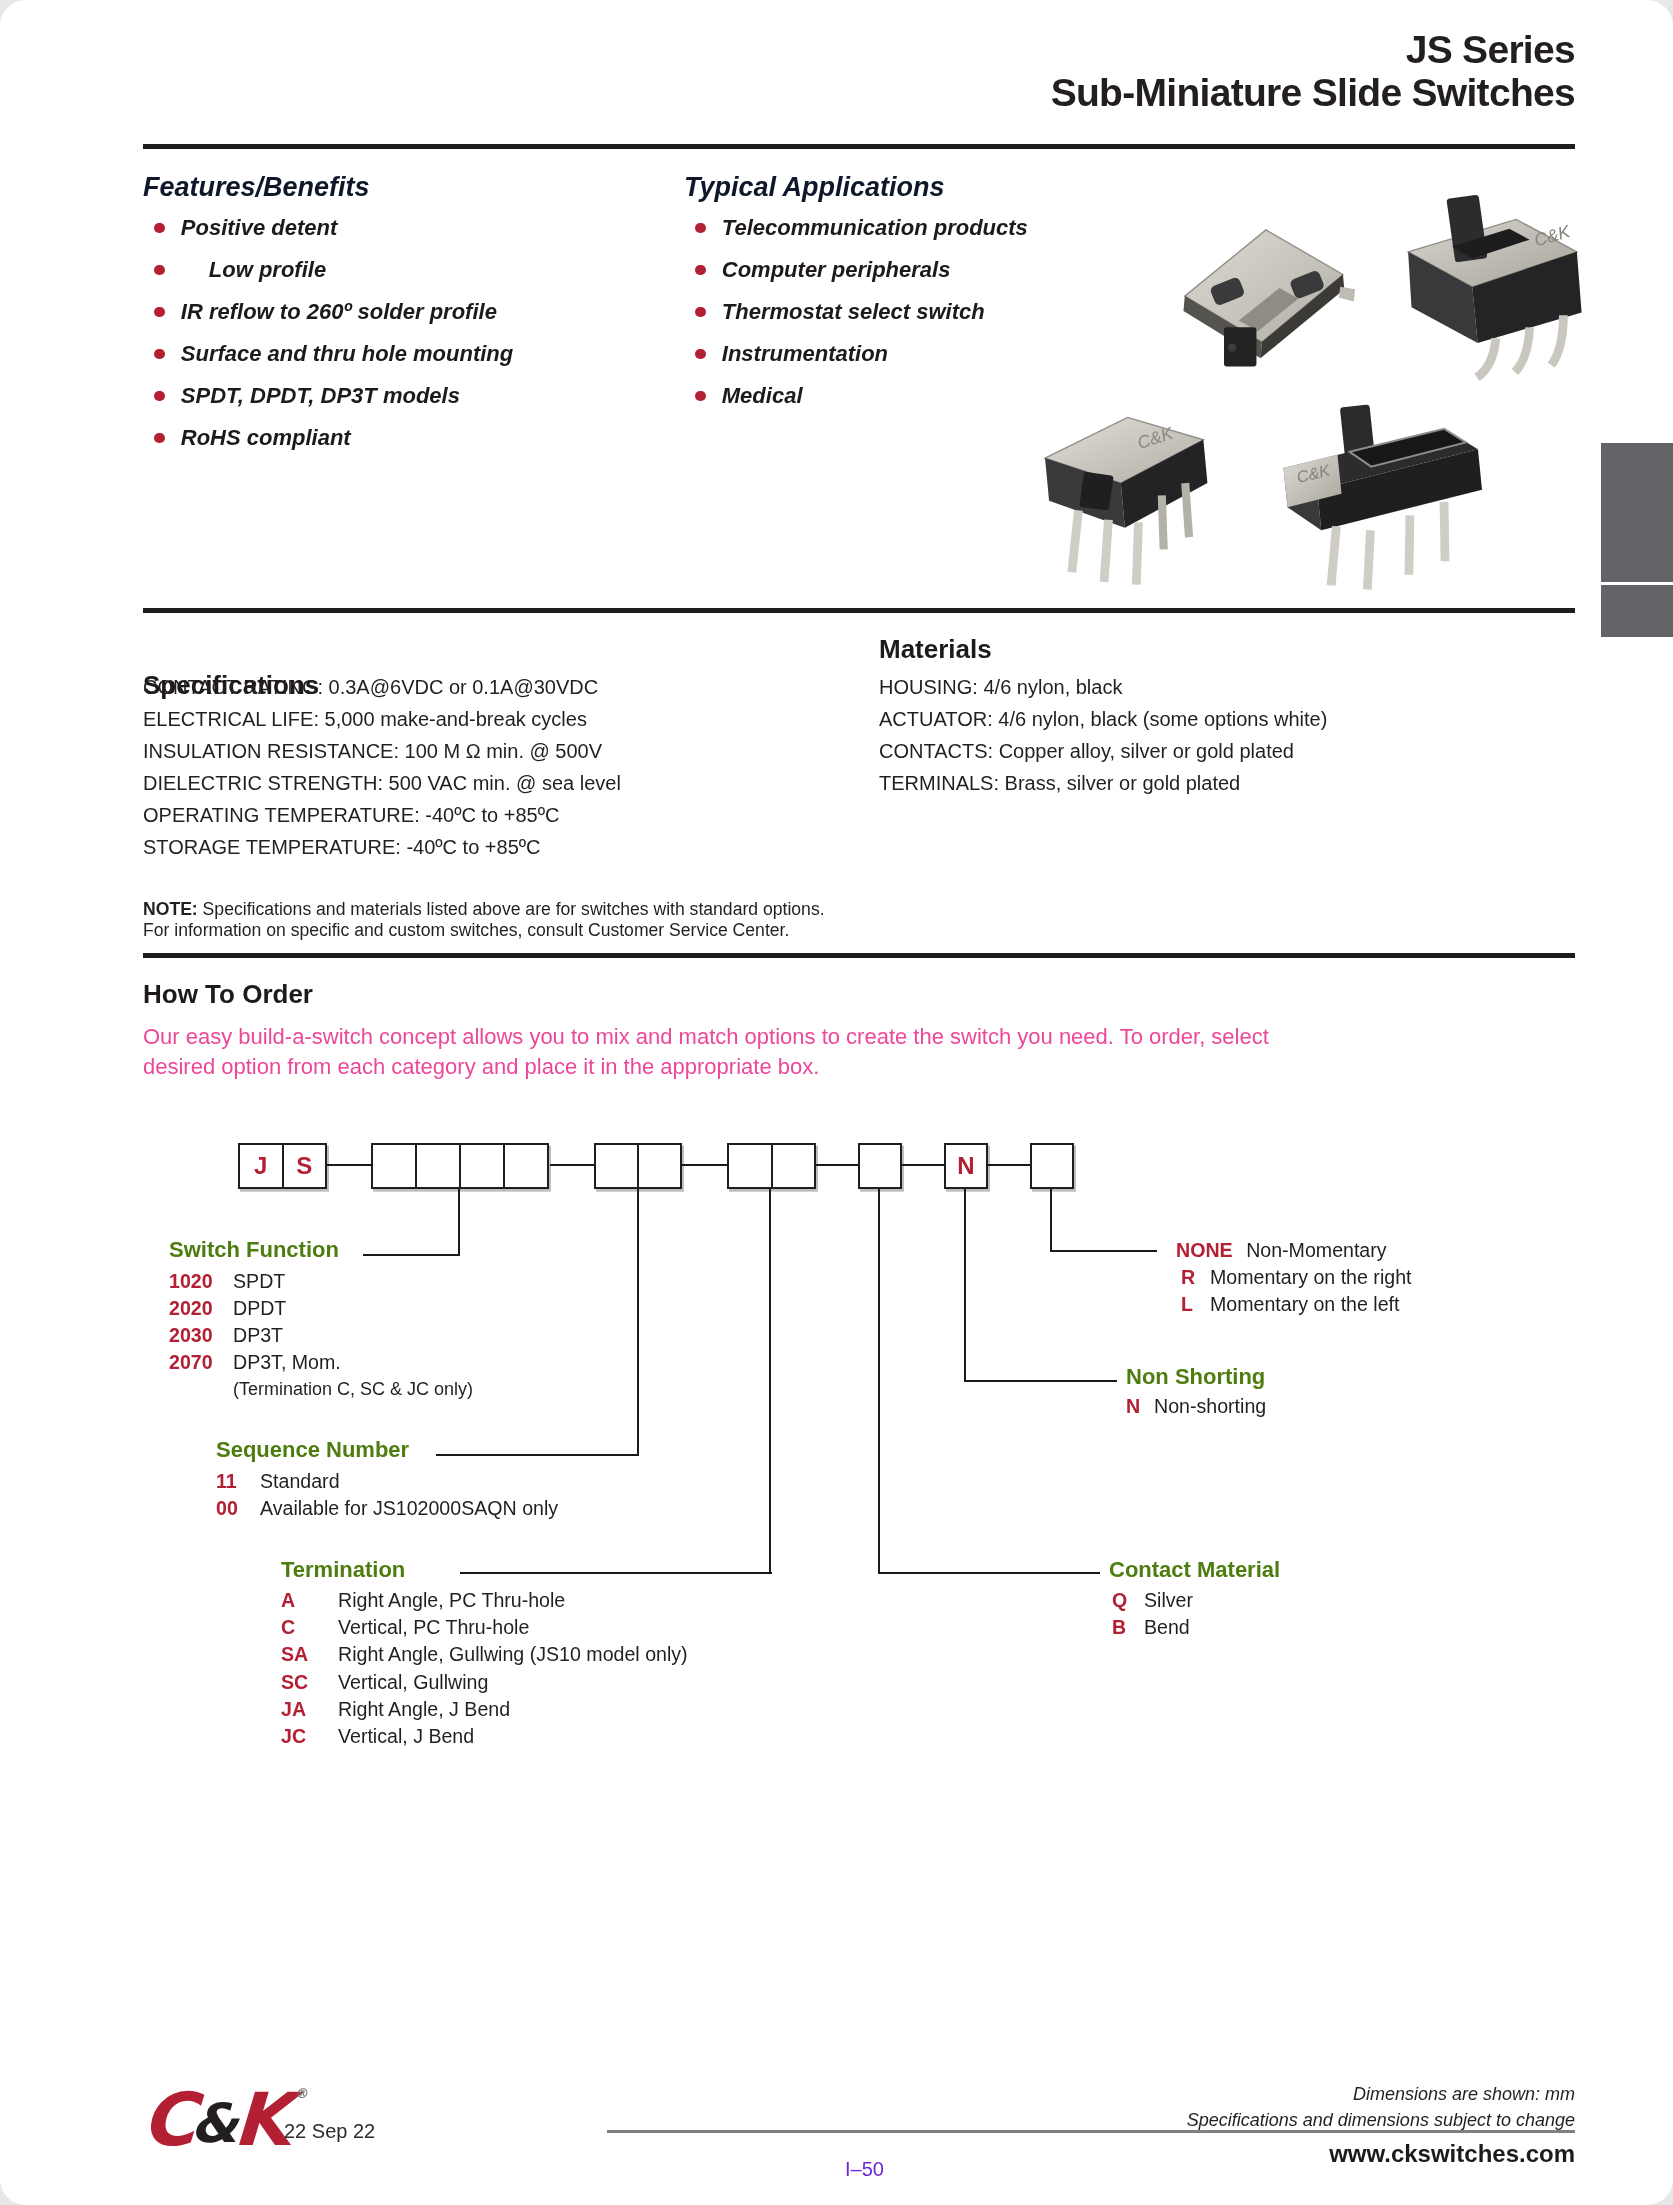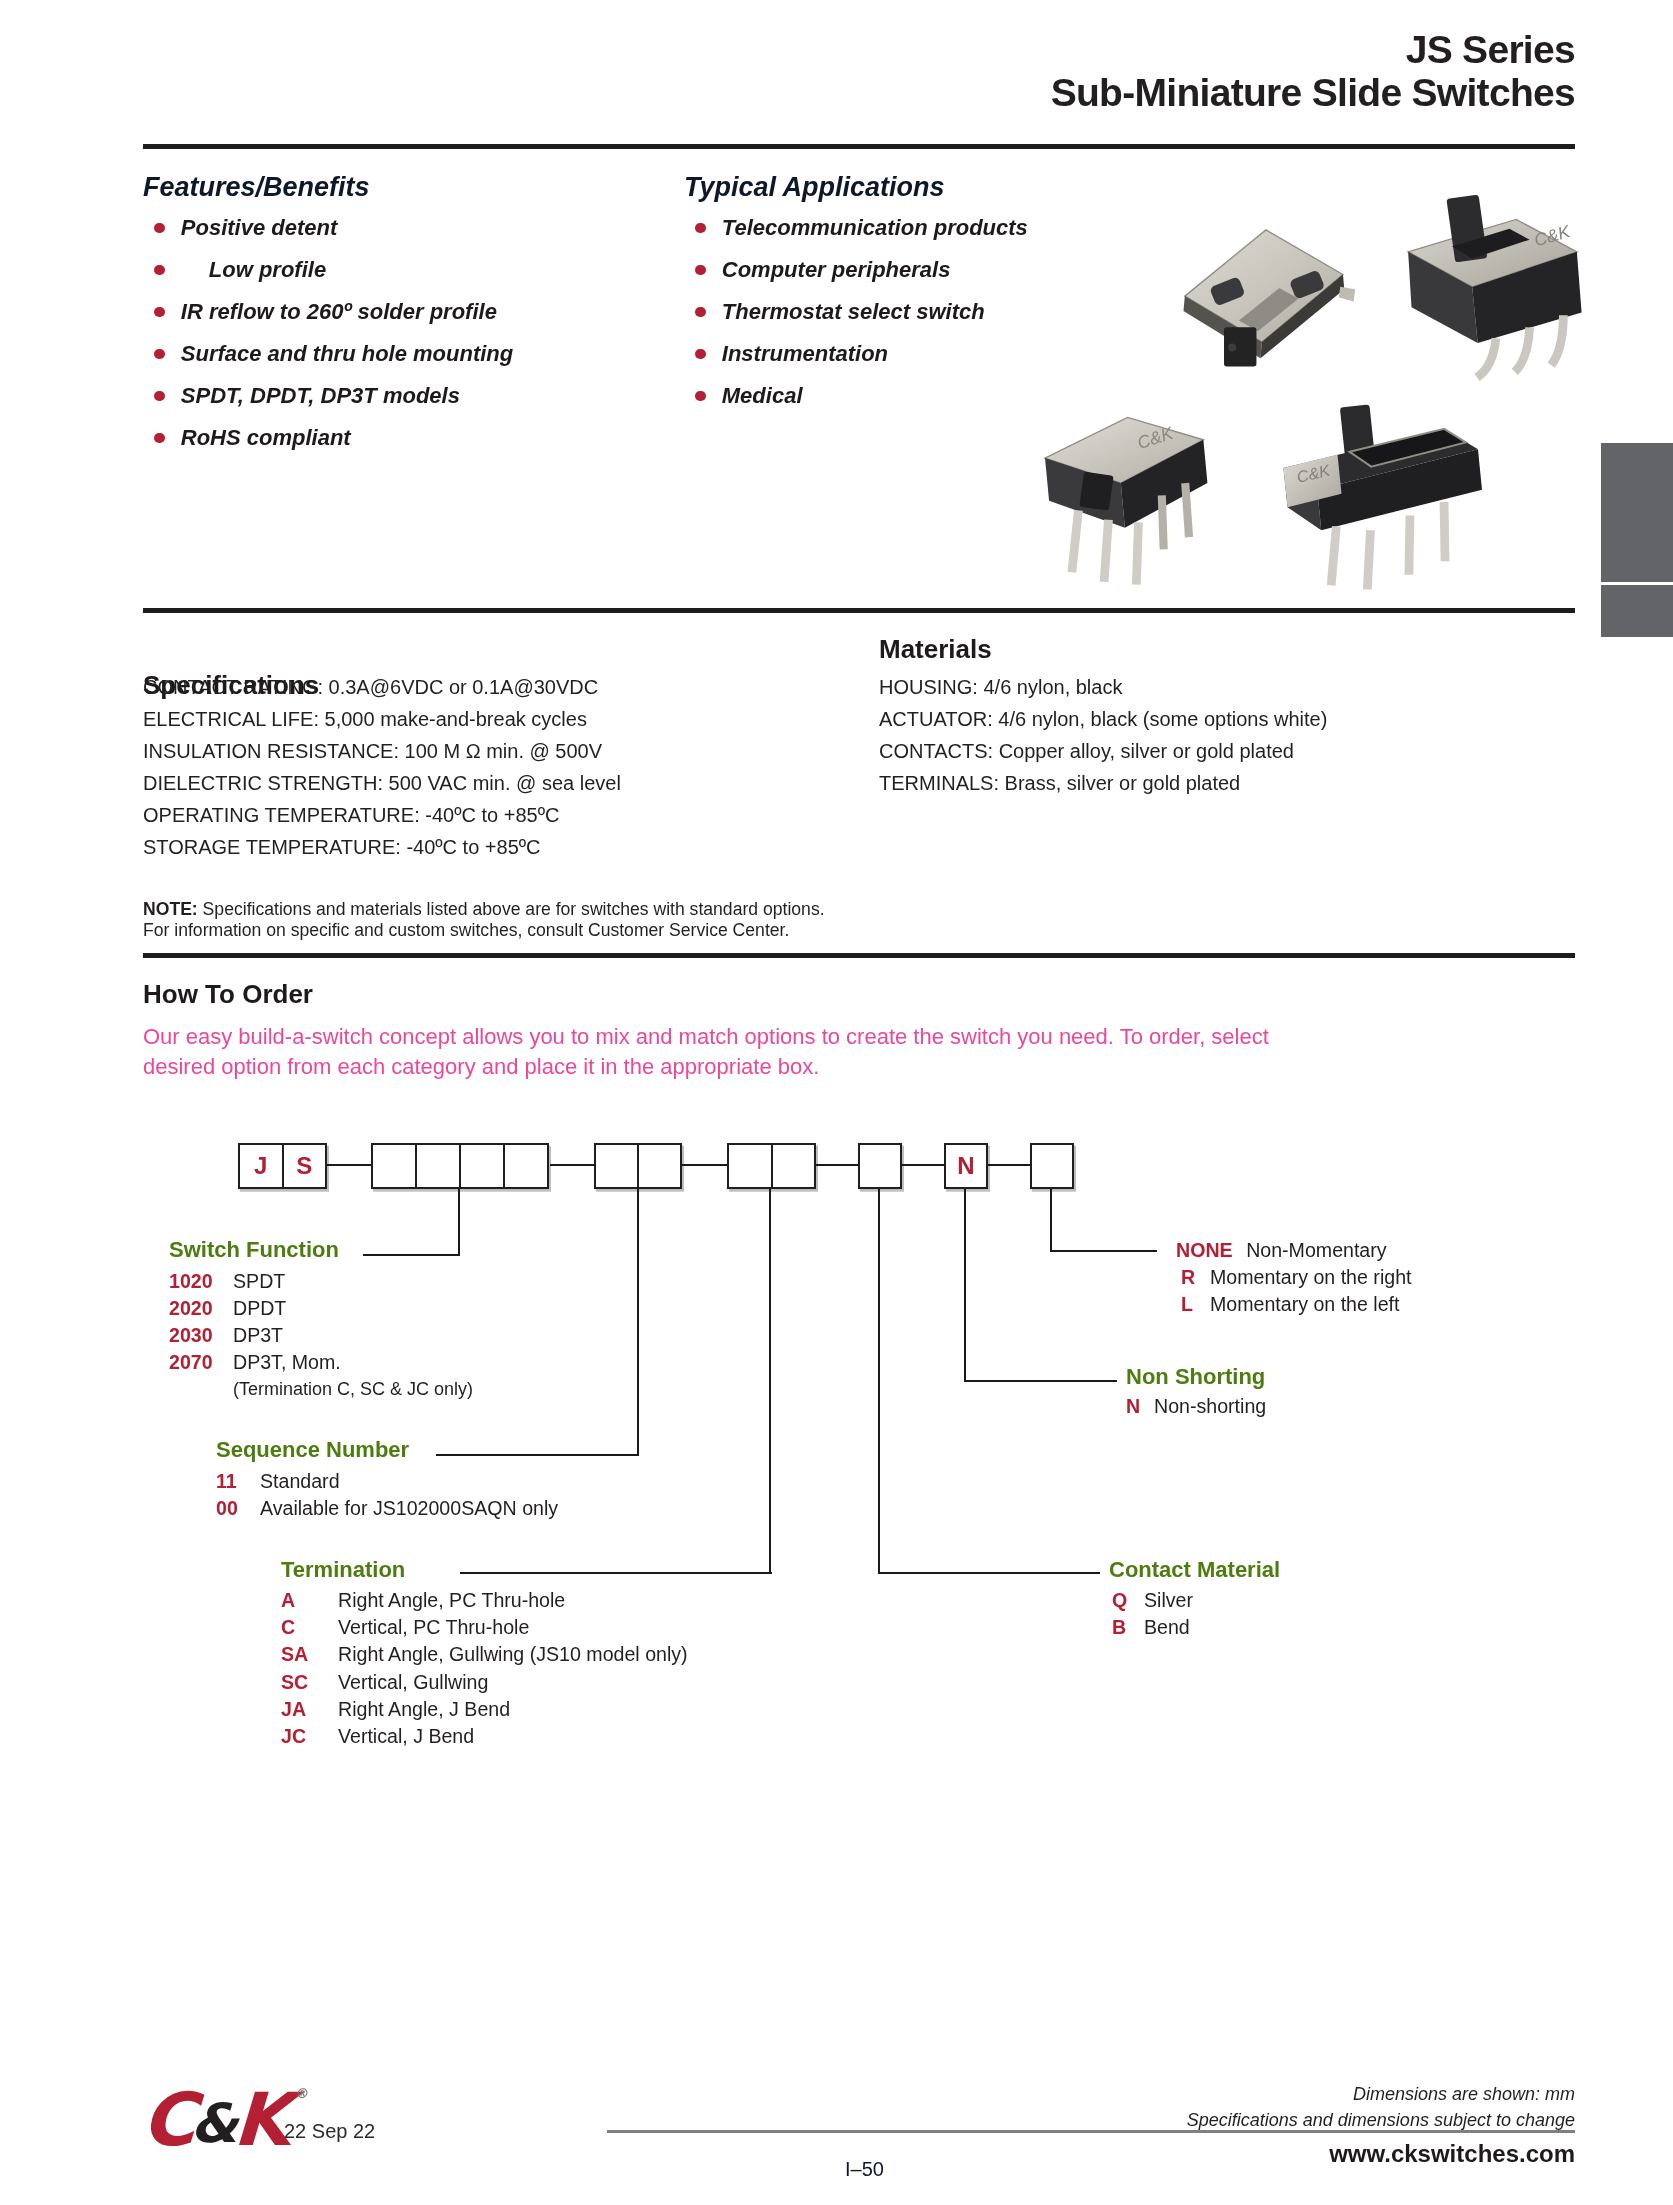--- a/index.html
+++ b/index.html
@@ -1,18 +1,18 @@
 <!DOCTYPE html>
 <html style="font-size:10.8px"><head>
 <meta charset="utf-8">
 <style>
   html,body{margin:0;padding:0;background:#e8e8e8;}
   .page{
     position:relative; width:1673px; height:2205px; background:#ffffff;
-    font-family:"Liberation Sans", sans-serif; color:#231f20; overflow:hidden;
+    font-family:"Liberation Sans", sans-serif; color:#231f20; overflow:hidden;border-radius:26px;
   }
   .rule{position:absolute; background:#1d1d1b; height:5.4px;}
   .title{position:absolute; right:98px; top:28px; text-align:right;
          font-size:39px; font-weight:bold; line-height:43px; letter-spacing:-0.7px;}
   .sec-head-red{position:absolute; font-size:27px; font-weight:bold; font-style:italic; color:#0f172a;}
   .bullet-item{position:absolute; display:flex; align-items:center;}
   .bullet-dot{width:10.8px; height:10.8px; border-radius:50%; background:#B32033; margin-right:16px; flex:0 0 auto;}
   .bullet-text{font-size:22px; font-weight:bold; font-style:italic; color:#1e1a1b;}
   .sec-head{position:absolute; font-size:26px; font-weight:bold; color:#1e1a1b;}
   .speclines{position:absolute; font-size:20px; line-height:32px; color:#231f20;}
@@ -36,21 +36,21 @@
   .logo{position:absolute; left:149px; top:2077px; font-family:"DejaVu Sans", sans-serif;
         font-weight:bold; font-style:italic; transform:skewX(-6deg); white-space:nowrap;}
   .logo .ck{font-size:73px; color:#B32033; letter-spacing:-4px;}
   .logo .amp{font-size:54px; color:#231f20; margin:0 -2.7px; position:relative; top:-2.7px;}
   .logo .reg{font-size:13.5px; color:#777; vertical-align:47px; font-style:normal;}
   .footdate{position:absolute; left:284px; top:2120px; font-size:20px; color:#2b2b2b;}
   .footright{position:absolute; right:98px; top:2081px; text-align:right;
              font-size:18px; font-style:italic; line-height:26px; color:#231f20;}
   .footrule{position:absolute; left:607px; top:2130px; width:968px; height:3.4px; background:#808080;}
   .website{position:absolute; right:98px; top:2140px; font-size:24px; font-weight:bold; color:#1e1a1b;}
-  .pageno{position:absolute; left:845px; top:2158px; font-size:20px; color:#0f172a;}
+  .pageno{position:absolute; left:845px; top:2158px; font-size:20px; color:#6d28d9;}
   .photo{position:absolute;}
 </style>
 </head>
 <body>
 
 <div class="page">
 
   <div class="title">
     <div>JS Series</div>
     <div>Sub-Miniature Slide Switches</div>

